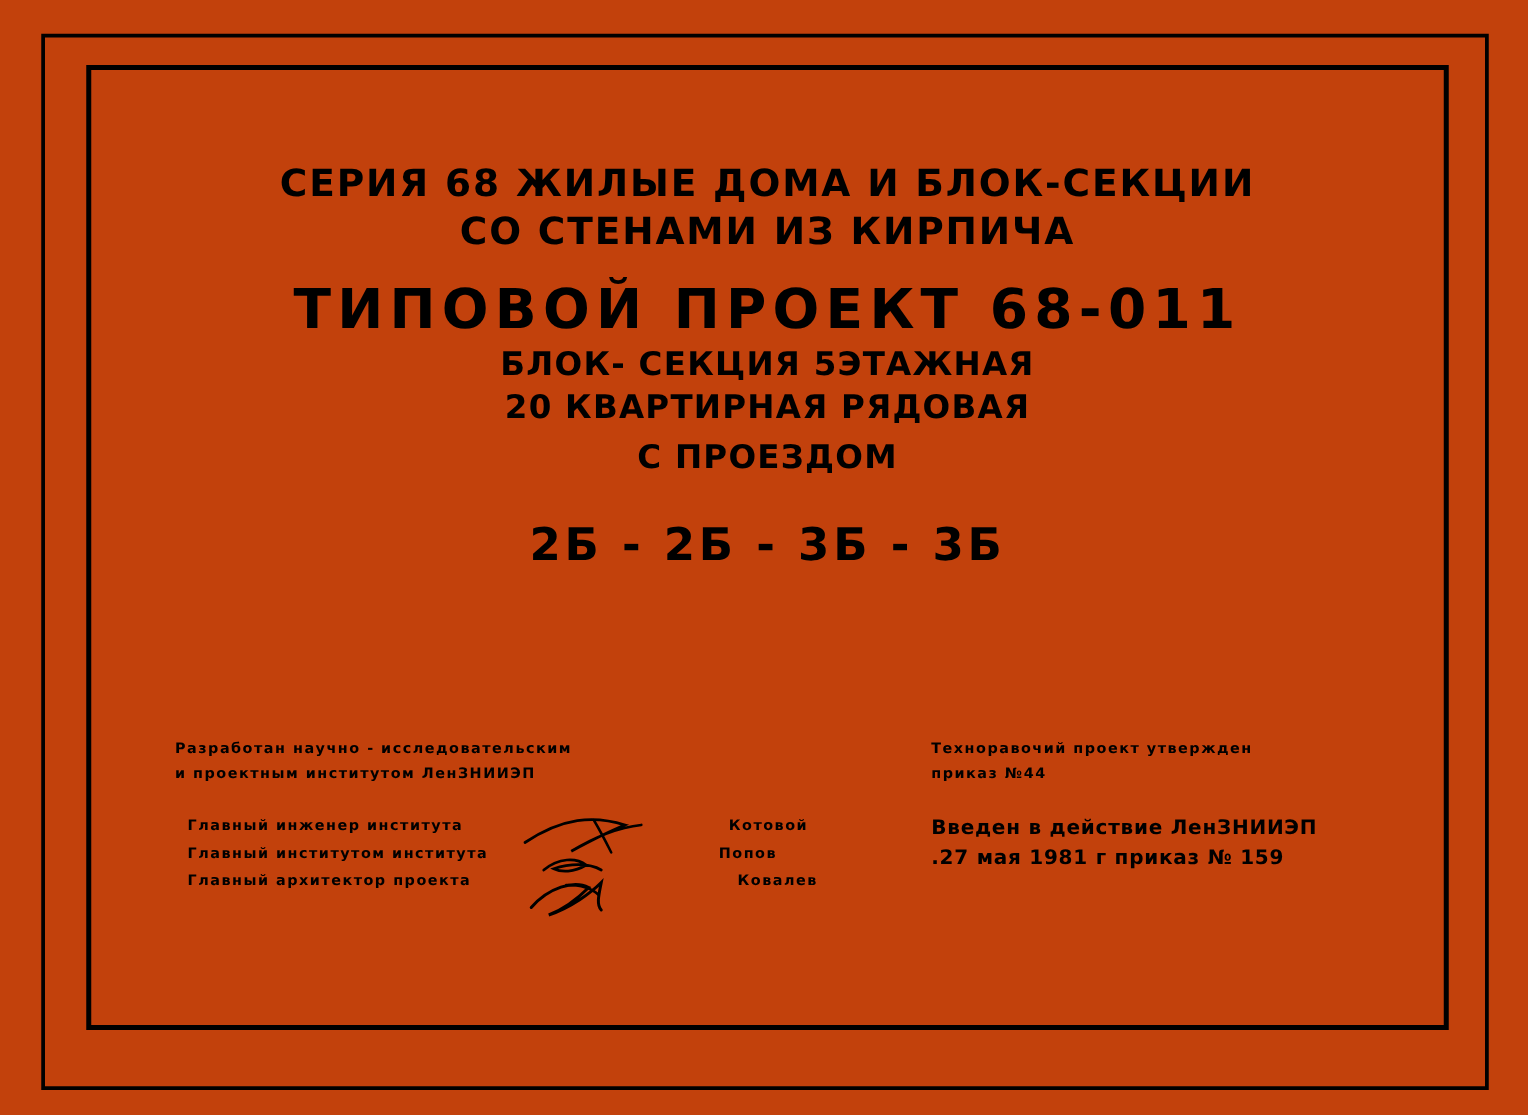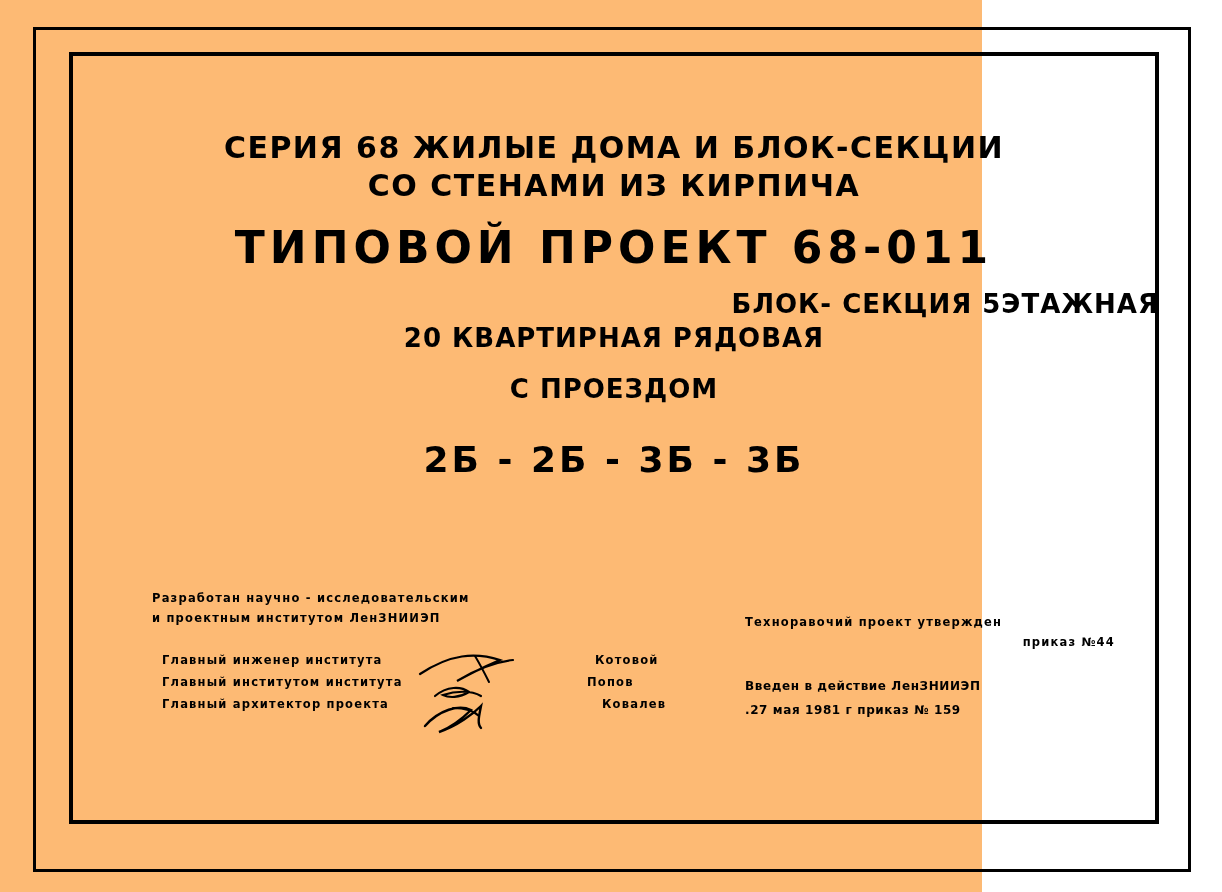--- a/index.html
+++ b/index.html
@@ -12,23 +12,23 @@
     height: 892px;
     font-family: "Liberation Sans", sans-serif;
     color: #000000;
     overflow: hidden;
   }
 
   .sheet {
     position: absolute;
     left: 0;
     top: 0;
-    width: 982px;
+    width: 1222px;
     height: 892px;
-    background: #fdba74;
+    background: #c2410c;
   }
 
   
   .frame-outer {
     position: absolute;
     left: 33px;
     top: 27px;
     width: 1158px;
     height: 845px;
     border: 3px solid #000000;
@@ -82,63 +82,62 @@
 
   .line-sub1,
   .line-sub2,
   .line-sub3 {
     font-family: "DejaVu Sans", sans-serif;
     font-weight: 700;
     font-size: 26px;
     letter-spacing: 1px;
     line-height: 33px;
   }
-  .line-sub1 { margin-top: 12px; text-align: right; }
+  .line-sub1 { margin-top: 0; }
   .line-sub2 { margin-top: 1px; }
-  .line-sub3 { margin-top: 18px; }
+  .line-sub3 { margin-top: 7px; }
 
   .line-code {
     font-family: "DejaVu Sans", sans-serif;
     font-weight: 700;
     font-size: 36px;
     letter-spacing: 3px;
     line-height: 44px;
     margin-top: 32px;
   }
 
   
   .notes-left {
     position: absolute;
     left: 140px;
     top: 588px;
     width: 470px;
-    margin-left: 12px;
   }
   .notes-right {
     position: absolute;
     left: 745px;
-    top: 612px;
+    top: 588px;
     width: 370px;
   }
 
   .note-line {
     font-family: "DejaVu Sans", sans-serif;
     font-weight: 700;
     font-size: 11.5px;
     letter-spacing: 1.2px;
     line-height: 20px;
     white-space: nowrap;
   }
   .note-line.big {
-    font-size: 12px;
+    font-size: 16px;
     letter-spacing: 0.6px;
     line-height: 24px;
   }
   .note-line.center {
-    text-align: right;
+    text-align: left;
   }
   .gap-block {
     height: 22px;
   }
 
   .sign-row {
     position: relative;
     height: 22px;
   }
   .sign-row .label {

